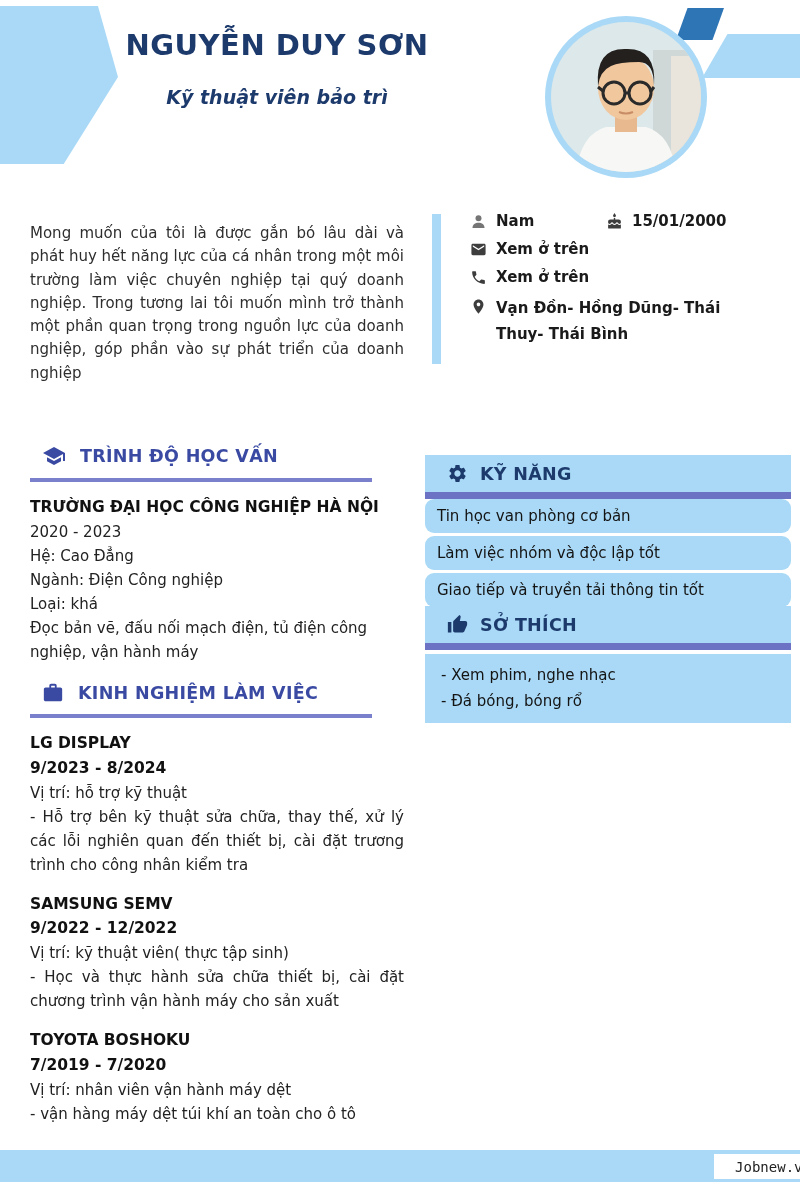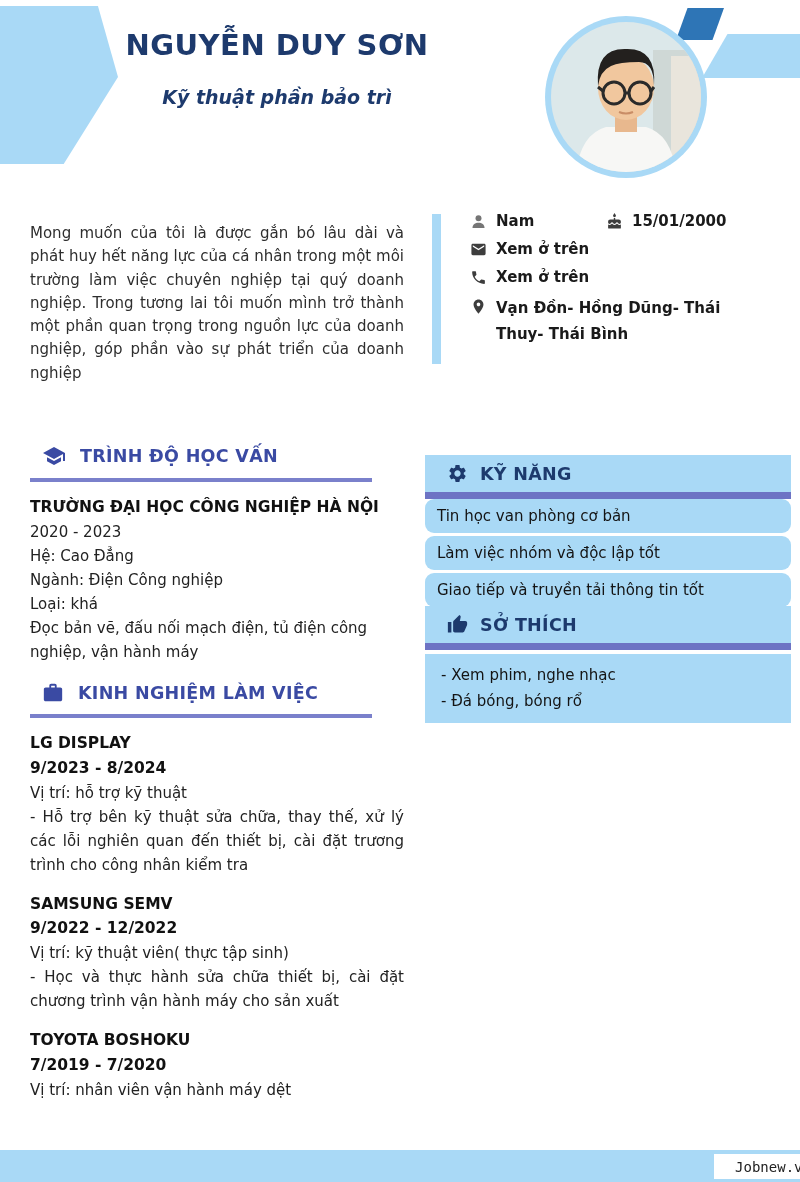--- a/index.html
+++ b/index.html
@@ -71,21 +71,21 @@
 <body>
 
 <div class="page">
 
   <div class="deco-topleft"></div>
   <div class="deco-dark"></div>
   <div class="deco-light"></div>
 
   <header class="head">
     <h1>NGUYỄN DUY SƠN</h1>
-    <div class="job-title">Kỹ thuật phần bảo trì</div>
+    <div class="job-title">Kỹ thuật viên bảo trì</div>
   </header>
 
   <div class="photo">
     <svg viewBox="0 0 150 150" width="150" height="150" aria-hidden="true">
       <rect width="150" height="150" fill="#dce8ea"></rect>
       <rect x="102" y="28" width="48" height="122" fill="#cfd8d6"></rect>
       <rect x="120" y="34" width="30" height="116" fill="#e9e5dc"></rect>
       <path d="M25 150 Q30 112 55 105 L95 105 Q120 112 125 150 Z" fill="#f7f7f5"></path>
       <rect x="64" y="86" width="22" height="24" fill="#e8b88e"></rect>
       <ellipse cx="75" cy="66" rx="28" ry="32" fill="#f1c79e"></ellipse>
@@ -192,20 +192,21 @@
       <div class="job">
         <div class="bold-line">SAMSUNG SEMV</div>
         <div class="bold-line">9/2022 - 12/2022</div>
         <div>Vị trí: kỹ thuật viên( thực tập sinh)</div>
         <div class="job-details">- Học và thực hành sửa chữa thiết bị, cài đặt chương trình vận hành máy cho sản xuất</div>
       </div>
       <div class="job">
         <div class="bold-line">TOYOTA BOSHOKU</div>
         <div class="bold-line">7/2019 - 7/2020</div>
         <div>Vị trí: nhân viên vận hành máy dệt</div>
+        <div class="job-details">- vận hàng máy dệt túi khí an toàn cho ô tô</div>
       </div>
     </div>
   </section>
 
   <aside class="panel panel-skills">
     <div class="panel-head">
       <span>
         <svg class="ic" width="21" height="21" viewBox="0 0 24 24" fill="#1d3a6d">
             <path d="M19.14 12.94c.04-.3.06-.61.06-.94s-.02-.64-.07-.94l2.03-1.58c.18-.14.23-.41.12-.61l-1.92-3.32c-.12-.22-.37-.29-.59-.22l-2.39.96c-.5-.38-1.03-.7-1.62-.94l-.36-2.54c-.04-.24-.24-.41-.48-.41h-3.84c-.24 0-.43.17-.47.41l-.36 2.54c-.59.24-1.13.57-1.62.94l-2.39-.96c-.22-.08-.47 0-.59.22L2.74 8.87c-.12.21-.08.47.12.61l2.03 1.58c-.05.3-.09.63-.09.94s.02.64.07.94l-2.03 1.58c-.18.14-.23.41-.12.61l1.92 3.32c.12.22.37.29.59.22l2.39-.96c.5.38 1.03.7 1.62.94l.36 2.54c.05.24.24.41.48.41h3.84c.24 0 .44-.17.47-.41l.36-2.54c.59-.24 1.13-.56 1.62-.94l2.39.96c.22.08.47 0 .59-.22l1.92-3.32c.12-.22.07-.47-.12-.61l-2.01-1.58zM12 15.6c-1.98 0-3.6-1.62-3.6-3.6s1.62-3.6 3.6-3.6 3.6 1.62 3.6 3.6-1.62 3.6-3.6 3.6z"></path>
           </svg>

